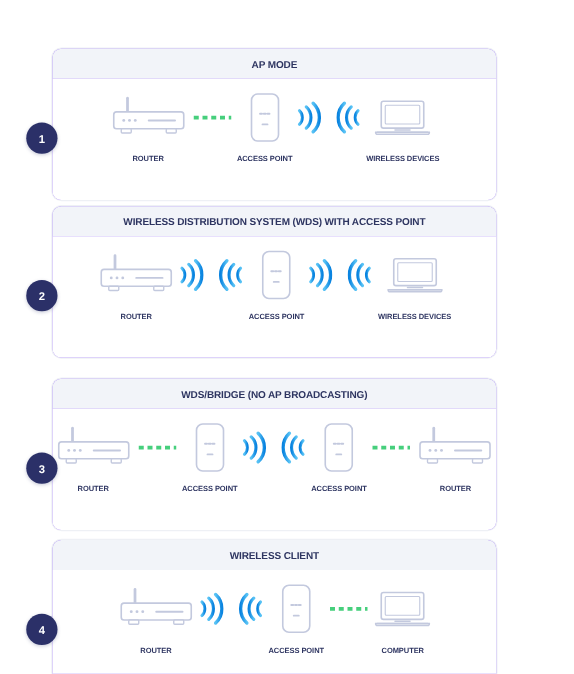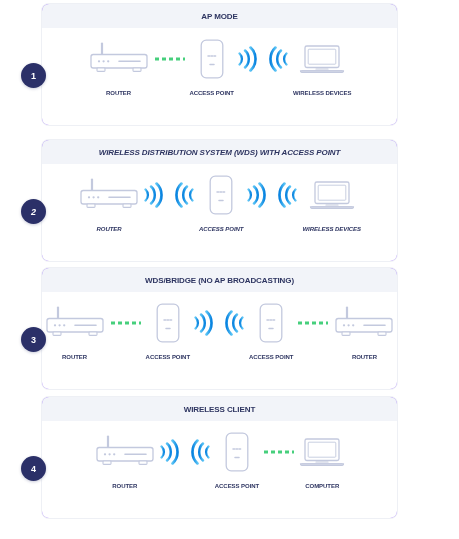--- a/index.html
+++ b/index.html
@@ -24,20 +24,21 @@
   }
 
   .panel {
     position: absolute;
     left: 42px;
     width: 355px;
     background: #8b5cf6;
     border-radius: 7px;
     box-shadow: 0 0 0 1px #eef0f5;
     overflow: visible;
+    margin-top: 35px;
   }
 
   .panel-header {
     height: 24px;
     background: #f2f4f9;
     border-radius: 7px 7px 0 0;
     display: flex;
     align-items: center;
     justify-content: center;
   }
@@ -200,21 +201,21 @@
     <path d="M1.5 27.8 h43 a1.4 1.4 0 0 1 -1.4 1.6 h-40.2 a1.4 1.4 0 0 1 -1.4 -1.6 z" fill="#fff" stroke="#c3c9de" stroke-width="1.2"></path>
     <line x1="2.5" y1="27.8" x2="43.5" y2="27.8" stroke="#c3c9de" stroke-width="1.1"></line>
     <line x1="17" y1="26" x2="29" y2="26" stroke="#c3c9de" stroke-width="1.2" stroke-linecap="round"></line>
   </svg>
             </div>
             <div class="node-label">WIRELESS DEVICES</div>
           </div>
         </div>
       </div>
     </div>
-    <div class="panel" style="top: 140px; font-style: italic;">
+    <div class="panel" style="top: 130px;">
       <div class="panel-header">
         <div class="panel-title">WIRELESS DISTRIBUTION SYSTEM (WDS) WITH ACCESS POINT</div>
       </div>
       <div class="badge" style="top: 59px;">2</div>
       <div class="panel-body" style="height: 97px;">
         <div class="chain">
           <div class="node">
             <div class="node-art">
   <svg width="62" height="34" viewBox="0 0 62 34">
     <line x1="14" y1="1.5" x2="14" y2="13" stroke="#c3c9de" stroke-width="2.2" stroke-linecap="round"></line>

